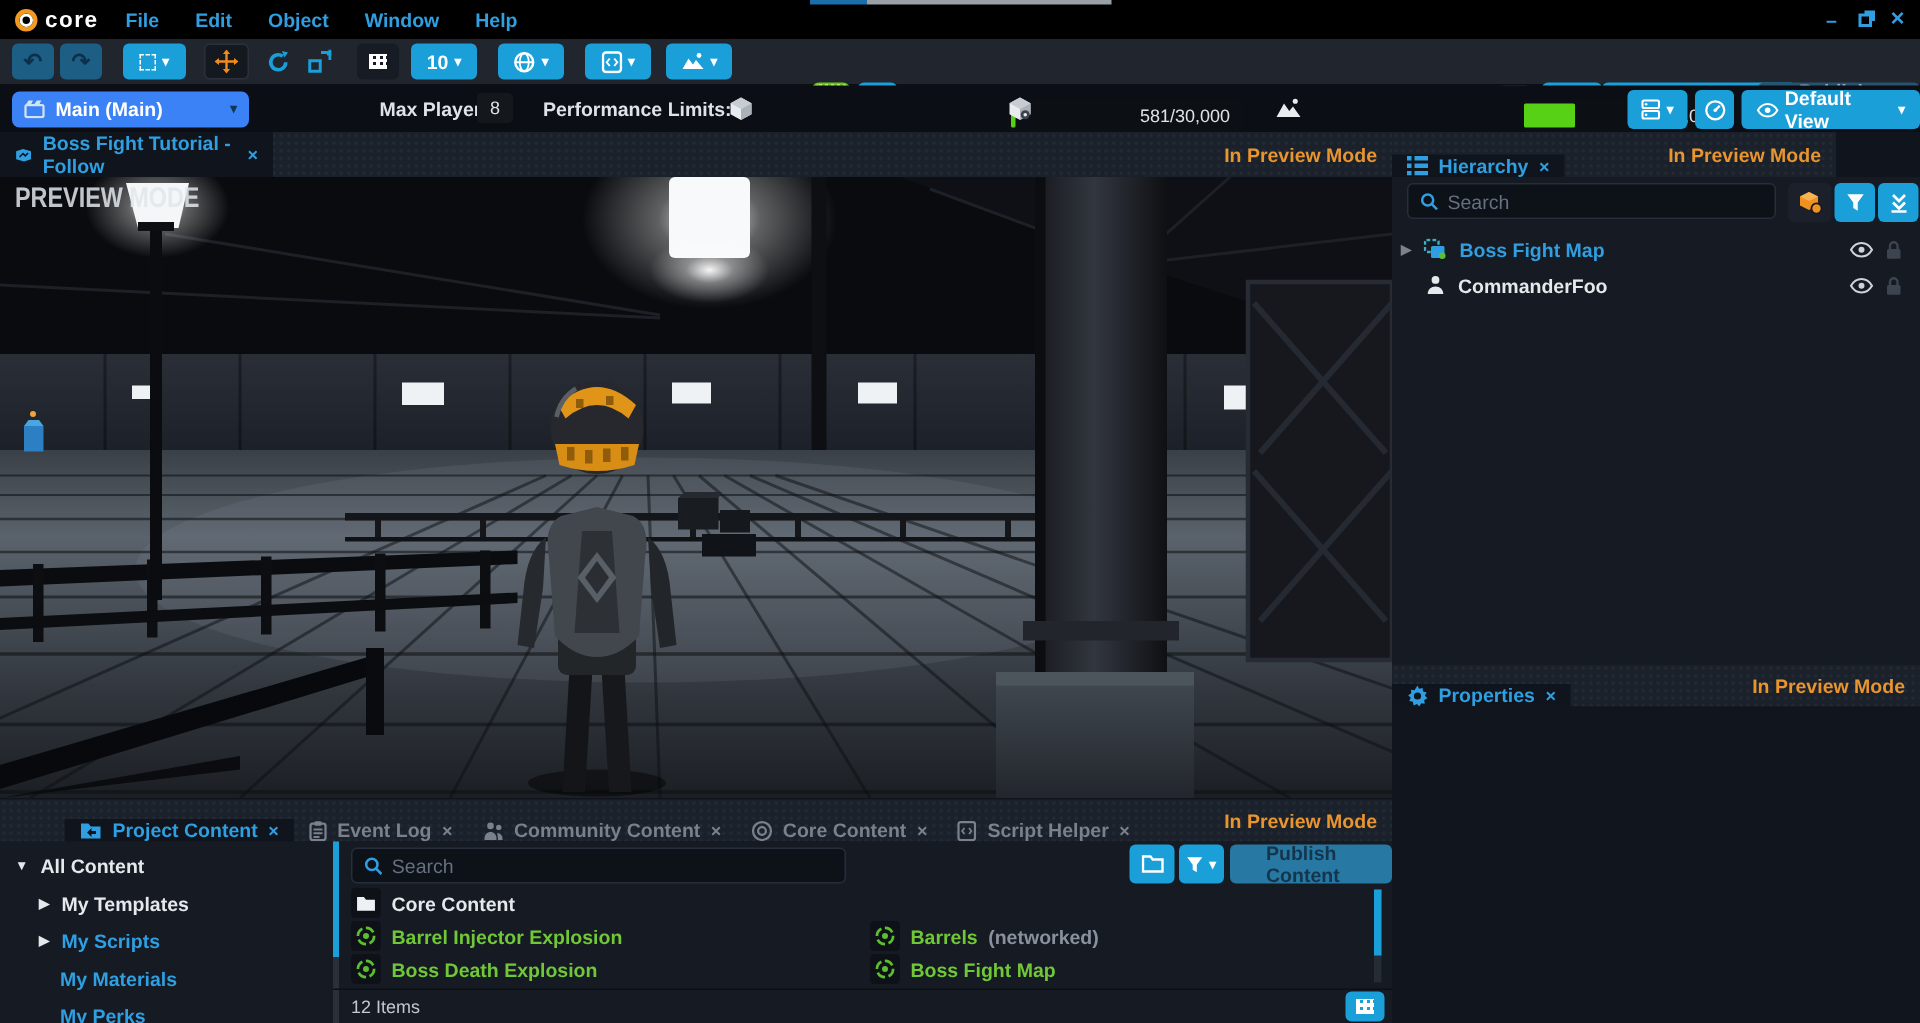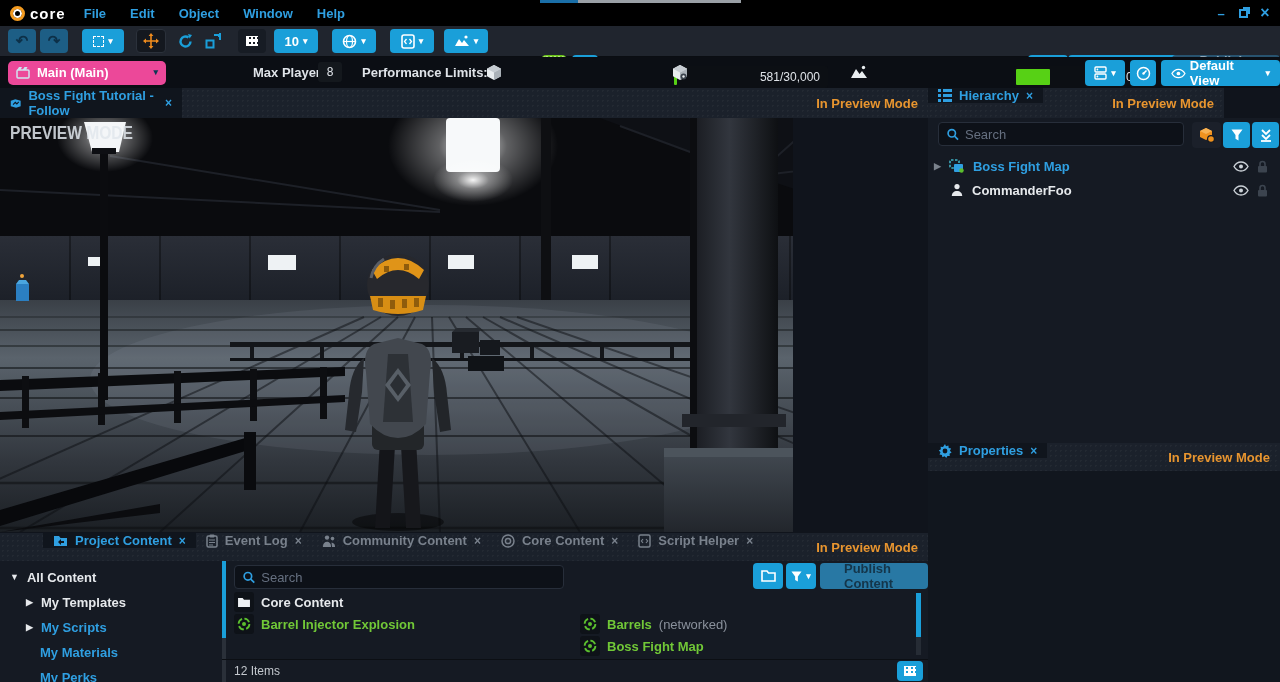--- a/index.html
+++ b/index.html
@@ -19,21 +19,21 @@
   .bb{background:#1a9fd9;border-radius:4px;display:inline-flex;align-items:center;justify-content:center;gap:4px;color:#fff;height:24px;font-weight:700;}
   .bb26{height:26px;}
   .steel{background:#1d5e85;border-radius:4px;display:inline-flex;align-items:center;justify-content:center;height:24px;width:28px;color:#0d3048;font-weight:700;font-size:15px;}
   .caret{font-size:9px;line-height:1;}
   .whitegrid{width:12px;height:10px;background-image:repeating-linear-gradient(90deg,#fff 0 2.5px,transparent 2.5px 4.5px),repeating-linear-gradient(0deg,#fff 0 2.5px,transparent 2.5px 4.5px);}
   
   .row2{position:absolute;left:0;top:57px;width:1280px;height:31px;background:#0b0e14;display:flex;align-items:center;}
   .meter{position:relative;background:#0c0f14;border-radius:3px;height:22px;display:flex;align-items:center;justify-content:flex-end;padding-right:8px;font-size:12px;color:#dfe3e8;overflow:hidden;}
   .meter .fill{position:absolute;left:2px;top:3px;bottom:3px;background:#57d115;border-radius:1px;}
   
-  .tabbar{position:absolute;background:#1b212b;background-image:radial-gradient(rgba(255,255,255,0.035) 1px,transparent 1px);background-size:5px 5px;display:flex;align-items:flex-start;}
+  .tabbar{position:absolute;background:#1b212b;background-image:radial-gradient(rgba(255,255,255,0.035) 1px,transparent 1px);background-size:5px 5px;display:flex;align-items:flex-end;}
   .tab{display:flex;align-items:center;gap:7px;padding:0 10px;font-size:13px;font-weight:700;color:#79818c;}
   .tab.active{background:#10151d;color:#2f9fe1;}
   .tab .x{font-size:12px;font-weight:700;}
   .badge{position:absolute;right:10px;top:0;bottom:0;display:flex;align-items:center;color:#e8952f;font-weight:700;font-size:13px;}
   
   .panelbody{position:absolute;background:#151a23;}
   .search{display:flex;align-items:center;gap:6px;background:#0d1118;border:1px solid #272e3a;border-radius:4px;padding:0 8px;height:24px;}
   .search input{background:transparent;border:0;outline:0;color:#cfd4da;font-size:13px;width:100%;padding:0;}
   .search input::placeholder{color:#667080;}
   .treerow{position:absolute;display:flex;align-items:center;gap:8px;height:20px;font-size:13px;font-weight:600;}
@@ -178,21 +178,21 @@
     </span>
     <span class="abs flex" style="left:1172px;top:29px;height:26px;background:#28536f;border-radius:4px;padding:0 10px;gap:6px;color:#8fa9ba;font-weight:700;font-size:13px;">
       <svg width="14" height="14" viewBox="0 0 14 14">
           <path d="M8 1c3 1 5 3.5 5 5 0 0-2 .5-4 0L4 11l-1-1 5-5C7.5 3 8 1 8 1zM3 9l2 2-2.5 1.5L1 13l.5-1.5z" fill="#8fa9ba"></path>
         </svg>
       <span>Publish Game</span>
     </span>
   </div>
 
   <div class="row2">
-    <span class="flex" style="margin-left:8px;width:158px;height:24px;background:#ec4899;border-radius:5px;padding:0 8px;gap:7px;font-weight:700;color:#fff;">
+    <span class="flex" style="margin-left:8px;width:158px;height:24px;background:#3b82f6;border-radius:5px;padding:0 8px;gap:7px;font-weight:700;color:#fff;">
       <svg width="14" height="13" viewBox="0 0 14 13">
           <rect x="1" y="4" width="12" height="8" rx="1" fill="none" stroke="#cfe4f0" stroke-width="1.5"></rect>
           <path d="M1 4l2-3h3L4.5 4zM6.5 4l2-3h3L10 4z" fill="#cfe4f0"></path>
         </svg>
       <span style="flex:1;">Main (Main)</span>
       <span class="caret" style="color:#0d3954;">▾</span>
     </span>
 
     <span class="abs" style="left:253px;font-weight:700;">Max Players</span>
     <span class="abs flex" style="left:318px;top:5px;width:24px;height:20px;background:#14181d;border-radius:3px;justify-content:center;font-size:12px;">8</span>
@@ -263,21 +263,21 @@
       <svg width="15" height="13" viewBox="0 0 15 13">
           <path d="M1 3l6-2 7 2v7l-6 2-7-2z" fill="#2f9fe1"></path>
           <path d="M4 8l3-3 2 2 2.5-2.5" stroke="#0e1520" stroke-width="1.4" fill="none"></path>
         </svg>
       <span>Boss Fight Tutorial - Follow</span>
       <span class="x">×</span>
     </div>
     <span class="badge">In Preview Mode</span>
   </div>
 
-  <div class="abs" style="left:0;top:118px;width:793px;height:414px;background:#0b0c0f;overflow:hidden;">
+  <div class="abs" style="left:0;top:118px;width:928px;height:414px;background:#0b0c0f;overflow:hidden;">
     <svg width="928" height="414" viewBox="0 0 928 414">
       <defs>
         <linearGradient id="wallg" x1="0" y1="0" x2="0" y2="1">
             <stop offset="0" stop-color="#2a2e37"></stop>
             <stop offset="1" stop-color="#1b1f27"></stop>
           </linearGradient>
         <linearGradient id="floorg" x1="0" y1="0" x2="0" y2="1">
             <stop offset="0" stop-color="#3a4047"></stop>
             <stop offset="0.25" stop-color="#5a636c"></stop>
             <stop offset="0.7" stop-color="#31363d"></stop>
@@ -634,30 +634,39 @@
     </div>
     <div class="itemrow" style="left:234px;top:52px;">
       <span class="tile">
           <svg width="14" height="14" viewBox="0 0 14 14">
             <circle cx="7" cy="7" r="5.4" fill="none" stroke="#5bbf2e" stroke-width="1.8" stroke-dasharray="6 2.4"></circle>
             <circle cx="7" cy="7" r="2" fill="#5bbf2e"></circle>
           </svg>
         </span>
       <span class="green">Barrel Injector Explosion</span>
     </div>
+    <div class="itemrow" style="left:234px;top:74px;">
+      <span class="tile">
+          <svg width="14" height="14" viewBox="0 0 14 14">
+            <circle cx="7" cy="7" r="5.4" fill="none" stroke="#5bbf2e" stroke-width="1.8" stroke-dasharray="6 2.4"></circle>
+            <circle cx="7" cy="7" r="2" fill="#5bbf2e"></circle>
+          </svg>
+        </span>
+      <span class="green">Boss Death Explosion</span>
+    </div>
 
     <div class="itemrow" style="left:580px;top:52px;">
       <span class="tile">
           <svg width="14" height="14" viewBox="0 0 14 14">
             <circle cx="7" cy="7" r="5.4" fill="none" stroke="#5bbf2e" stroke-width="1.8" stroke-dasharray="6 2.4"></circle>
             <circle cx="7" cy="7" r="2" fill="#5bbf2e"></circle>
           </svg>
         </span>
       <span class="green">Barrels</span>
-      <span class="gray" style="font-weight:400;">(networked)</span>
+      <span class="gray" style="font-weight:700;">(networked)</span>
     </div>
     <div class="itemrow" style="left:580px;top:74px;">
       <span class="tile">
           <svg width="14" height="14" viewBox="0 0 14 14">
             <circle cx="7" cy="7" r="5.4" fill="none" stroke="#5bbf2e" stroke-width="1.8" stroke-dasharray="6 2.4"></circle>
             <circle cx="7" cy="7" r="2" fill="#5bbf2e"></circle>
           </svg>
         </span>
       <span class="green">Boss Fight Map</span>
     </div>

